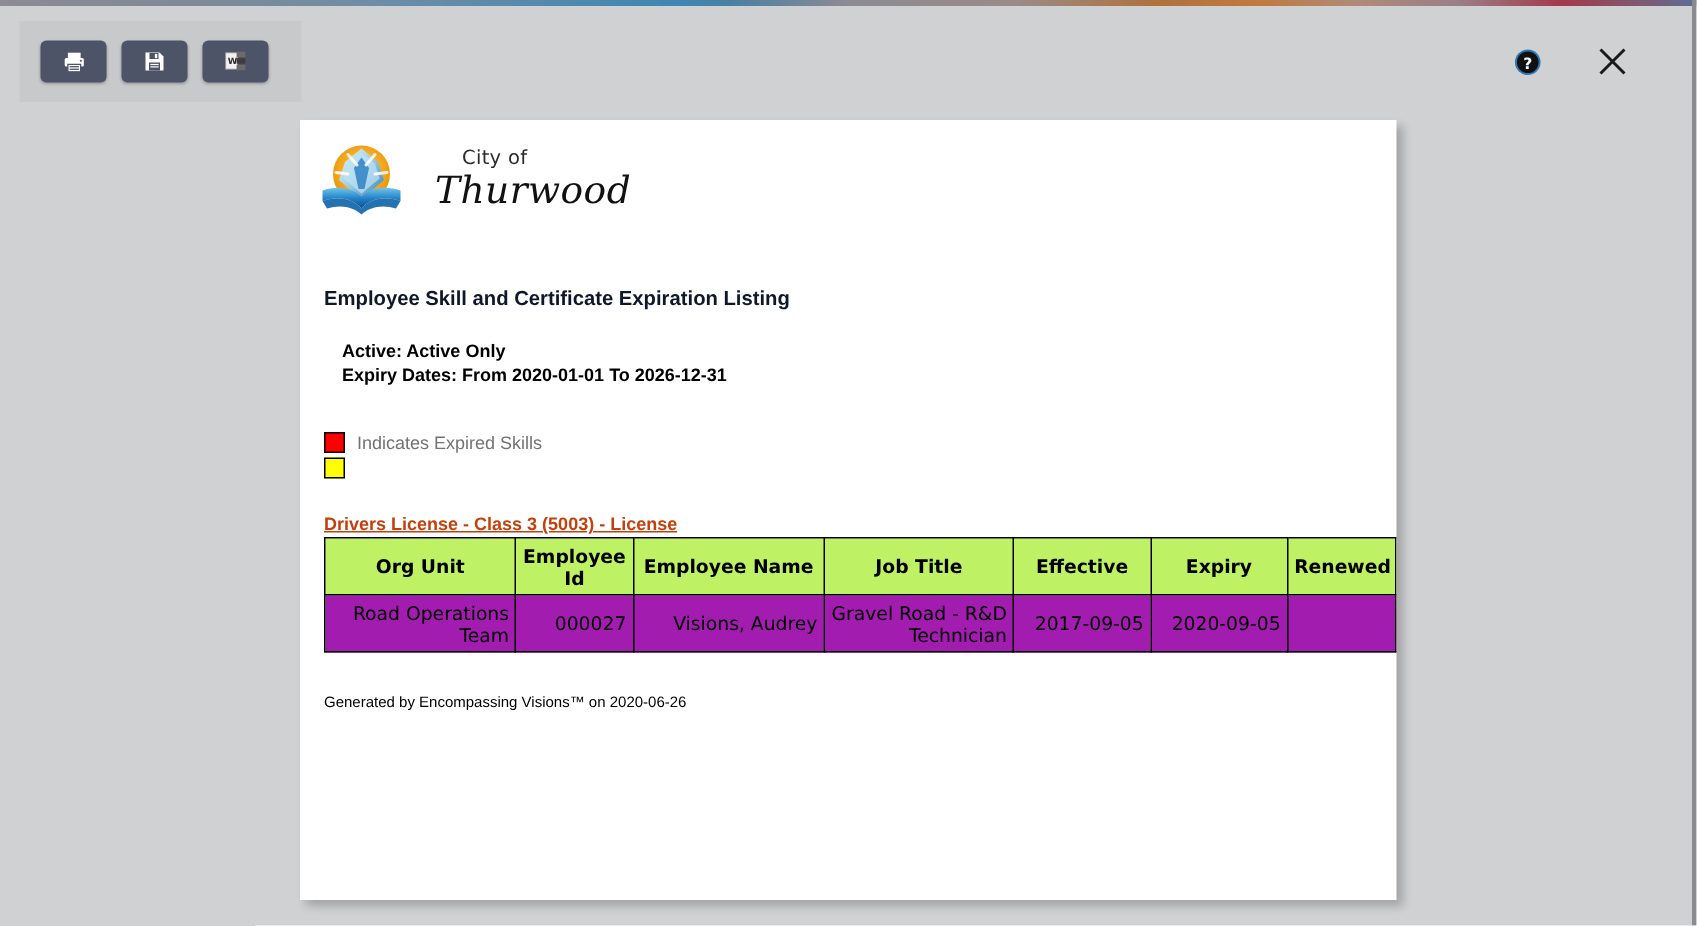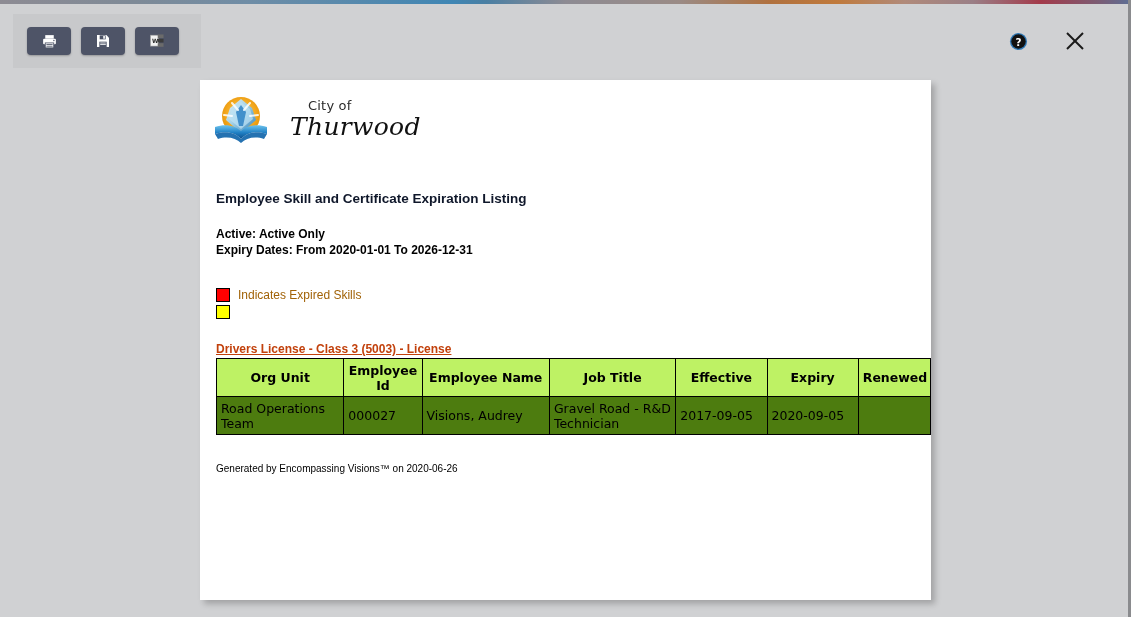--- a/index.html
+++ b/index.html
@@ -85,33 +85,33 @@
     font-style: italic; letter-spacing: .3px;
   }
   
   .report-title {
     font-size: 13.5px; font-weight: bold; color: #0f172a;
     margin: 43px 0 0 8px;
     font-family: "Liberation Sans", sans-serif;
   }
   .meta-line {
     font-size: 12px; font-weight: bold; color: #000;
-    margin-left: 8px; line-height: 16px;
+    margin-left: 20px; line-height: 16px;
   }
   #meta-block { margin-top: 20px; }
   
   #legend { margin: 28px 0 0 8px; }
   .legend-row {
     display: flex; align-items: center; height: 17px;
   }
   .legend-swatch {
     width: 14px; height: 14px; border: 1px solid #000; flex: 0 0 auto;
   }
   .legend-label {
-    font-size: 12px; color: #a16207; margin-left: 8px;
+    font-size: 12px; color: #737373; margin-left: 8px;
     font-family: "Liberation Sans", sans-serif;
     text-align: center;
   }
   
   #section-heading {
     font-size: 12px; font-weight: bold; color: #c2410c;
     margin: 22px 0 2px 8px;
     text-decoration: underline;
   }
   #report-table {
@@ -127,22 +127,22 @@
     font-family: "DejaVu Sans", sans-serif;
   }
   #report-table th {
     background: #bef264;
     font-weight: bold;
     text-align: center;
     height: 38px;
     line-height: 15px;
   }
   #report-table td {
-    background: #4d7c0f;
-    text-align: left;
+    background: #a21caf;
+    text-align: right;
     vertical-align: middle;
     height: 38px;
     line-height: 15px;
   }
   .col-org     { width: 127px; }
   .col-empid   { width: 78px; }
   .col-name    { width: 127px; }
   .col-job     { width: 126px; }
   .col-eff     { width: 91px; }
   .col-exp     { width: 91px; }

